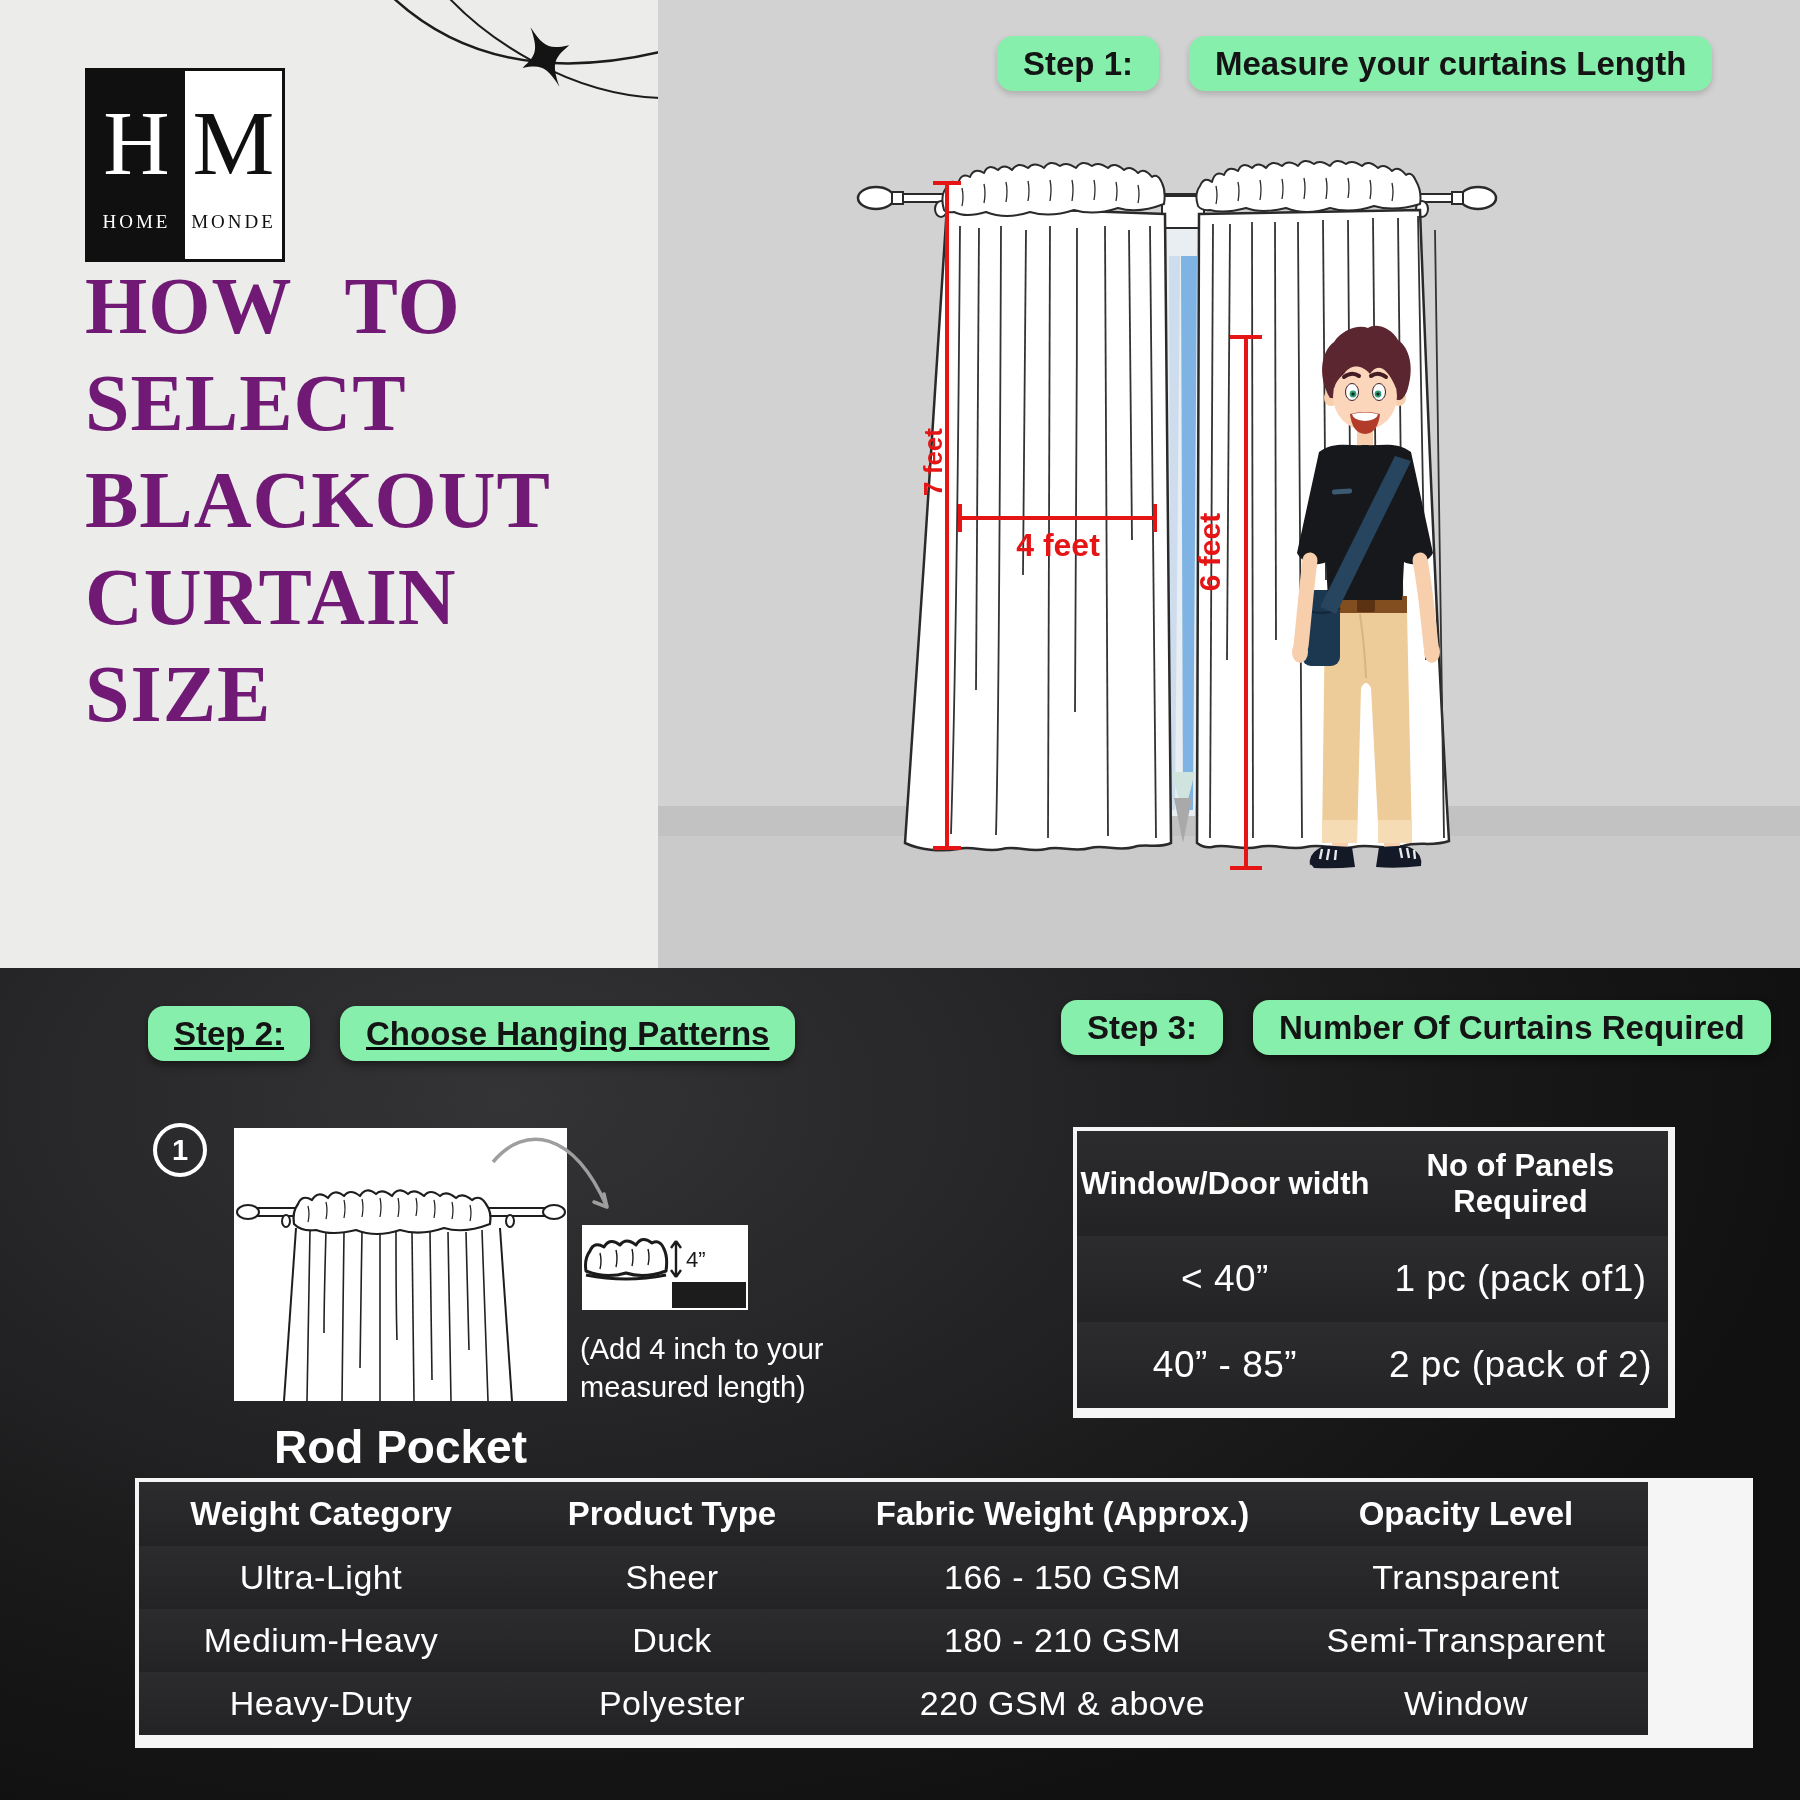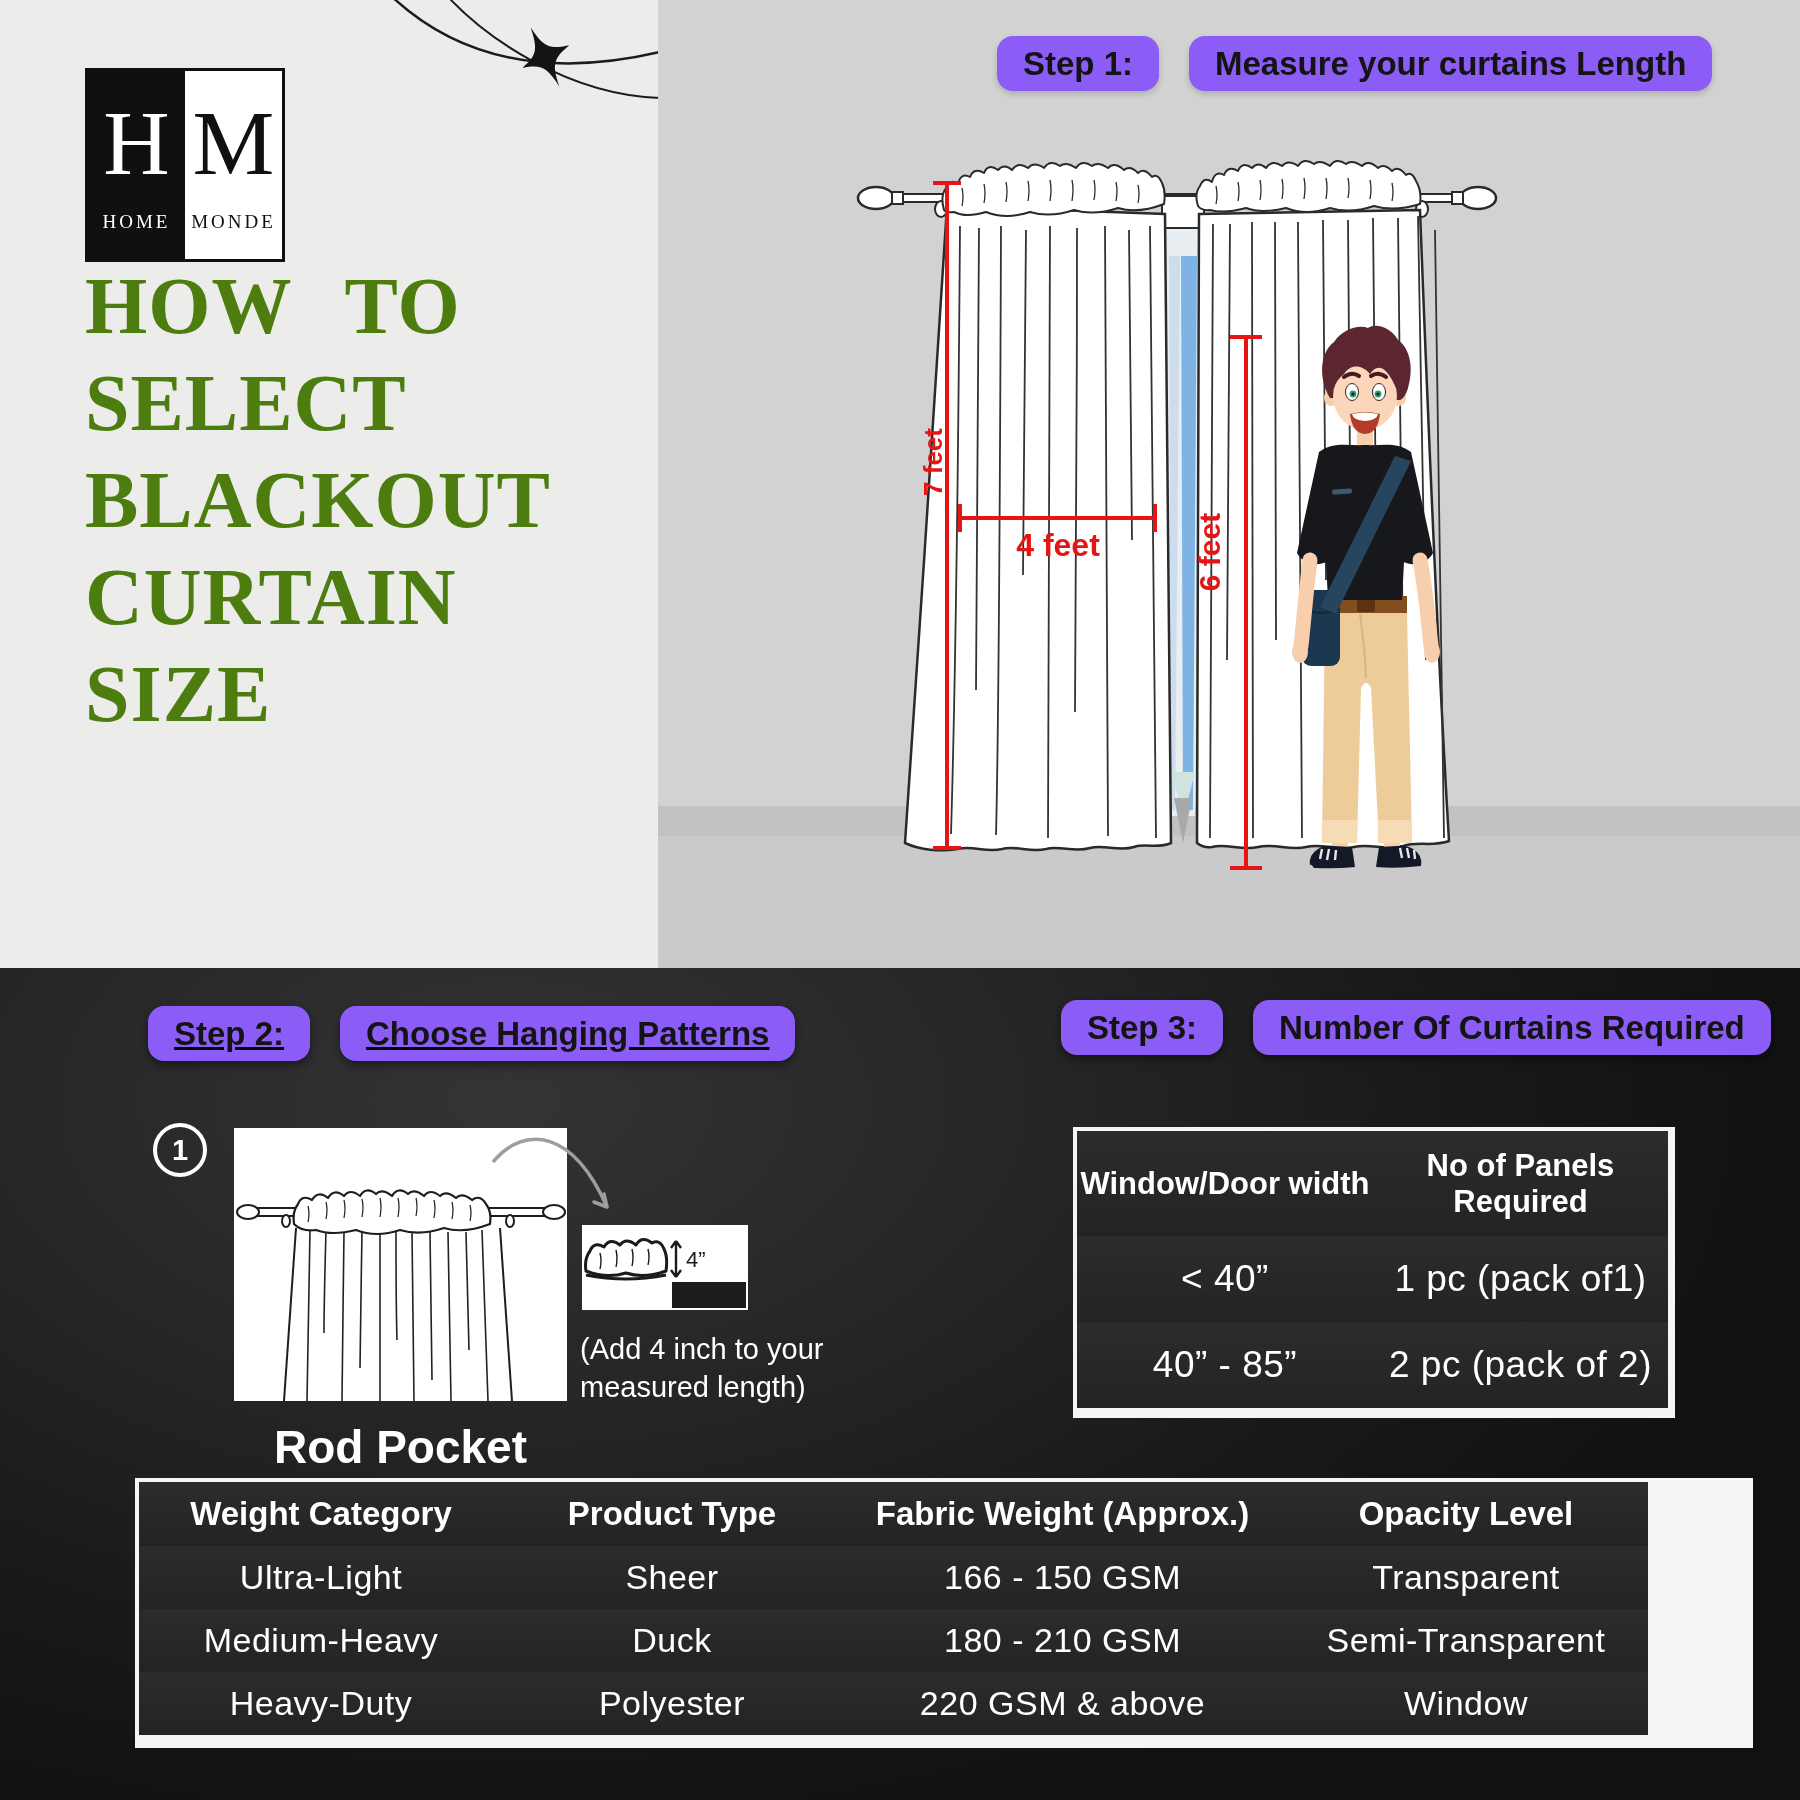--- a/index.html
+++ b/index.html
@@ -14,25 +14,25 @@
 
   .logo{position:absolute;left:85px;top:68px;width:200px;height:194px;border:3px solid #101010;
         display:flex;box-sizing:border-box;background:#fff;}
   .logo-half{width:50%;height:100%;display:flex;flex-direction:column;align-items:center;justify-content:center;}
   .logo-left{background:#101010;color:#fff;}
   .logo-right{background:#fff;color:#101010;}
   .logo-letter{font-family:"Liberation Serif",serif;font-size:92px;line-height:92px;font-weight:400;}
   .logo-word{font-family:"Liberation Serif",serif;font-size:19px;letter-spacing:3px;margin-top:22px;}
 
   .page-title{position:absolute;left:85px;top:258px;font-family:"Liberation Serif",serif;
-              font-weight:700;font-size:80px;line-height:97px;color:#4d7c0f;letter-spacing:1px;}
+              font-weight:700;font-size:80px;line-height:97px;color:#701a75;letter-spacing:1px;}
   .title-line-1{word-spacing:34px;}
 
   .pill-row{position:absolute;display:flex;gap:30px;}
-  .pill{background:#8b5cf6;color:#141414;font-weight:700;font-size:33px;height:55px;line-height:55px;
+  .pill{background:#86efac;color:#141414;font-weight:700;font-size:33px;height:55px;line-height:55px;
         padding:0 26px;border-radius:16px;white-space:nowrap;box-shadow:0 3px 6px rgba(0,0,0,0.18);}
 
   
   .bottom-section{position:absolute;left:0;top:968px;width:1800px;height:832px;
     background:radial-gradient(1300px 760px at 28% 16%, #343436 0%, #252527 42%, #19191a 72%, #111112 100%);}
   .bottom-section .pill{box-shadow:0 4px 9px rgba(0,0,0,0.45);}
 
   .num-badge{position:absolute;left:153px;top:1123px;width:54px;height:54px;border:4px solid #fff;
              border-radius:50%;box-sizing:border-box;display:flex;align-items:center;justify-content:center;
              color:#fff;font-size:29px;font-weight:700;}

